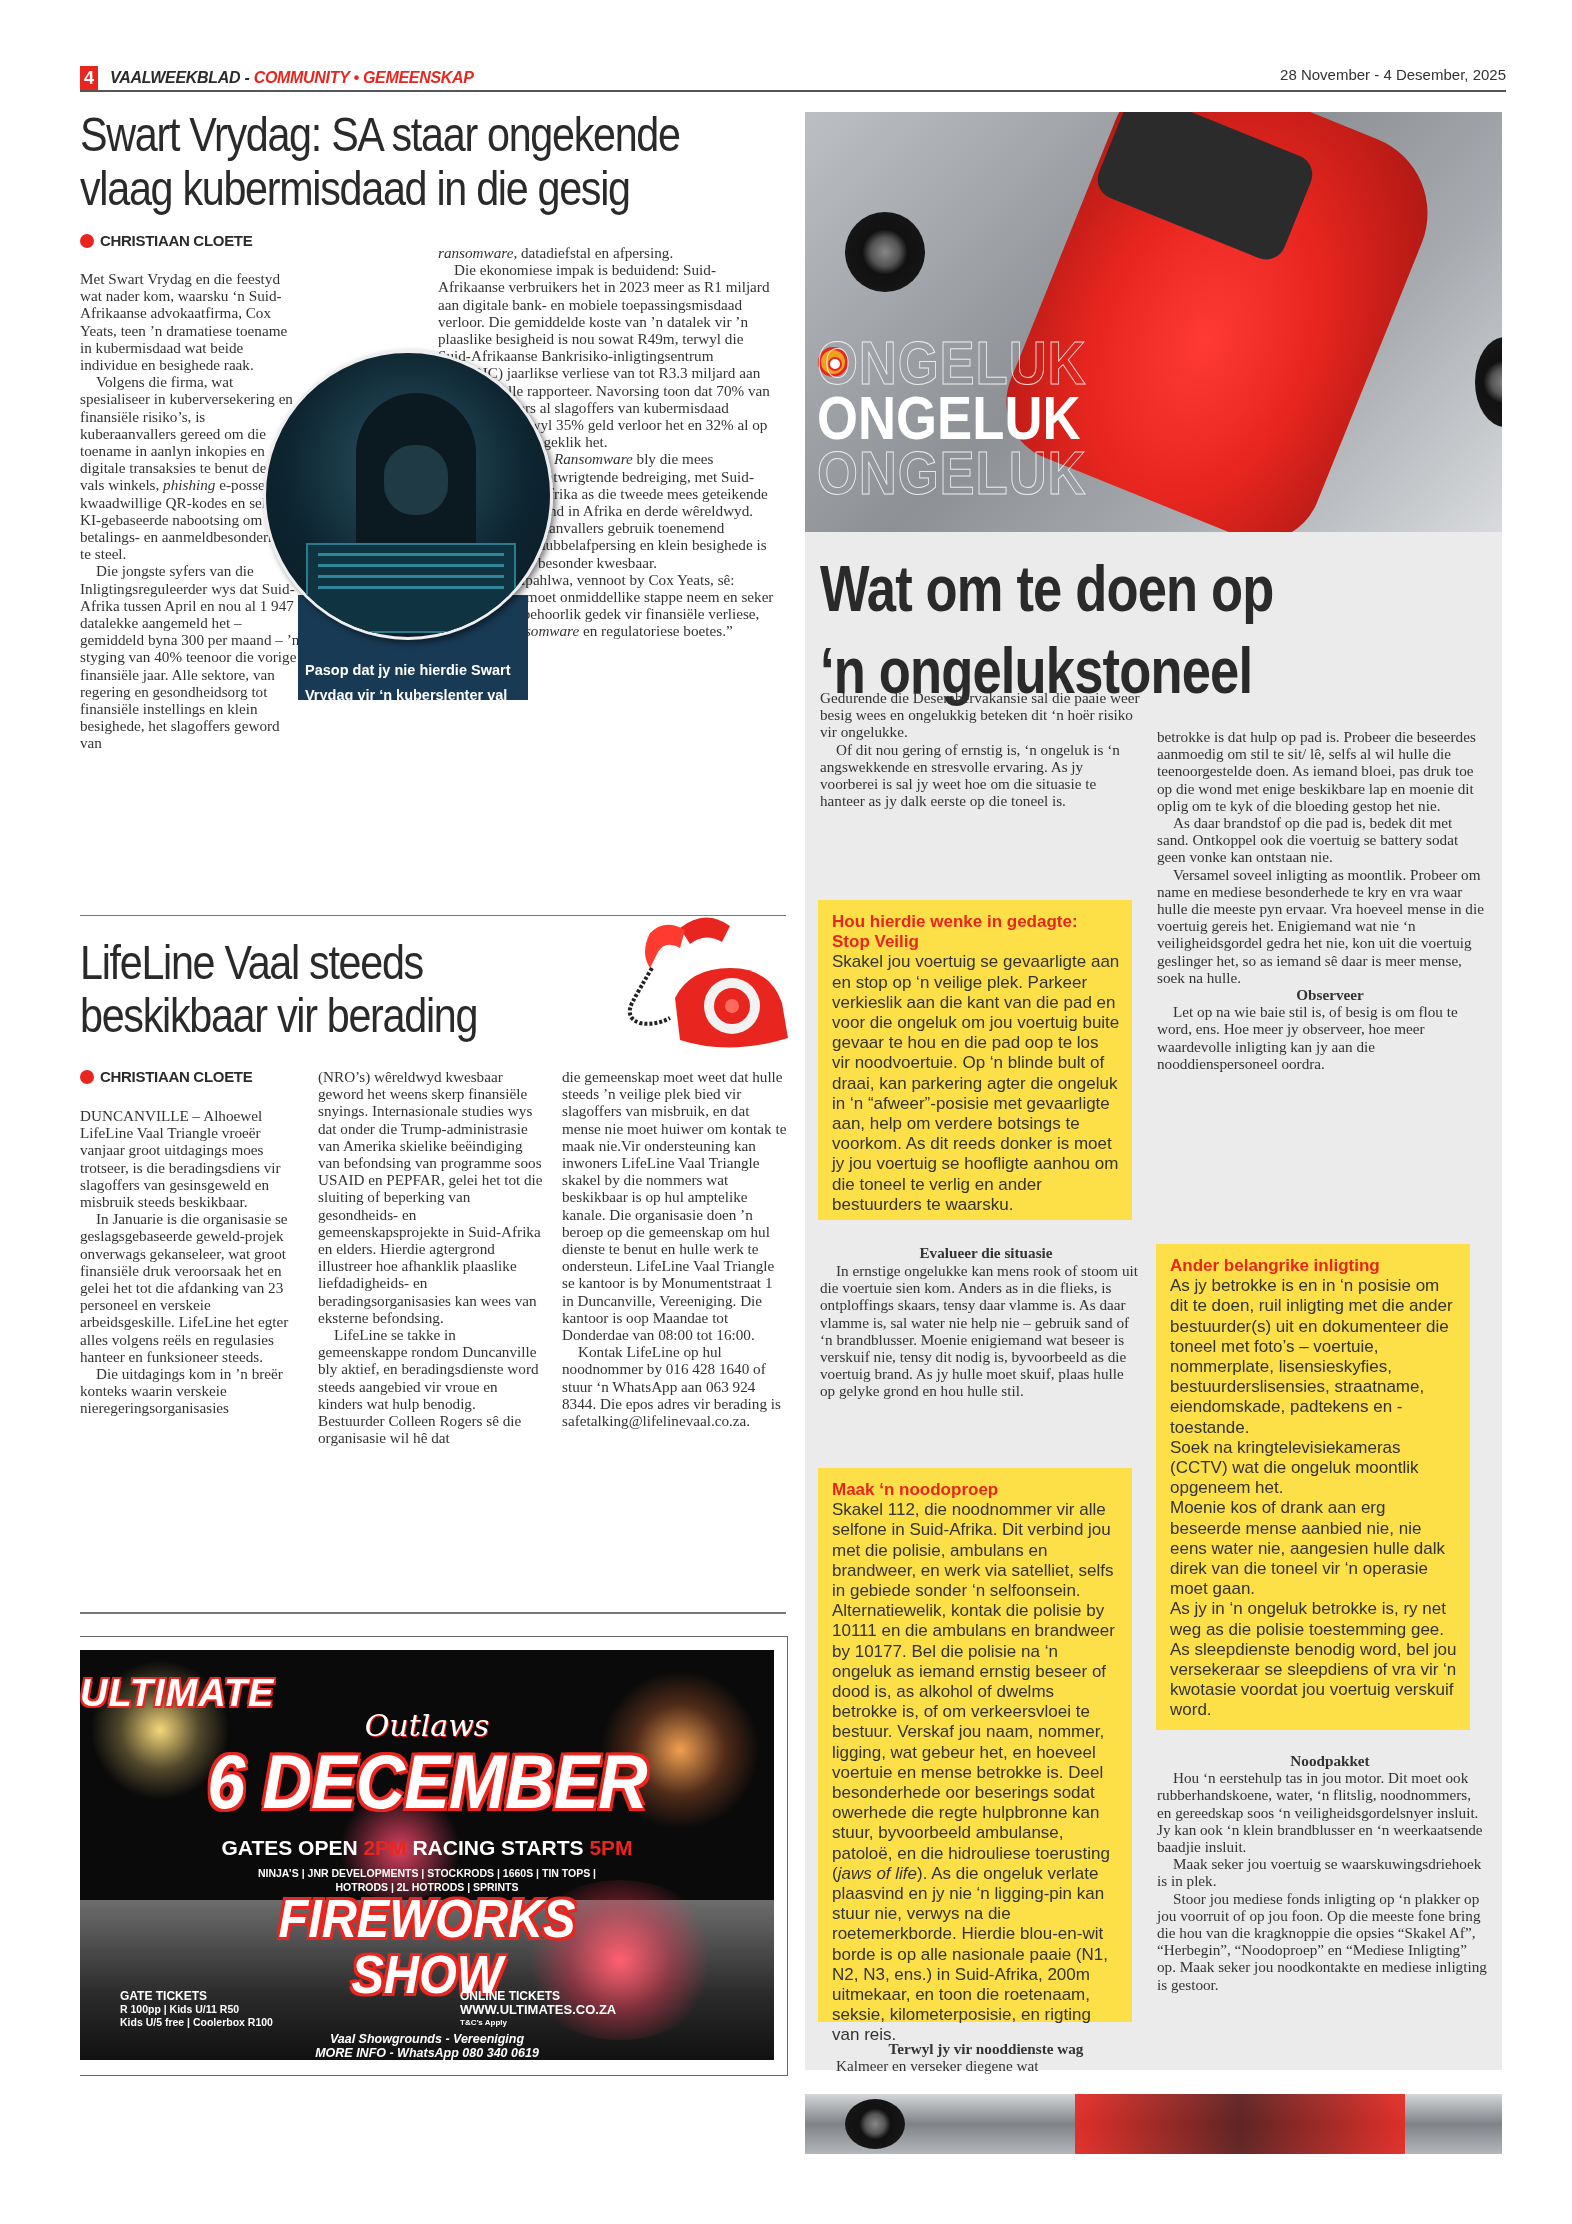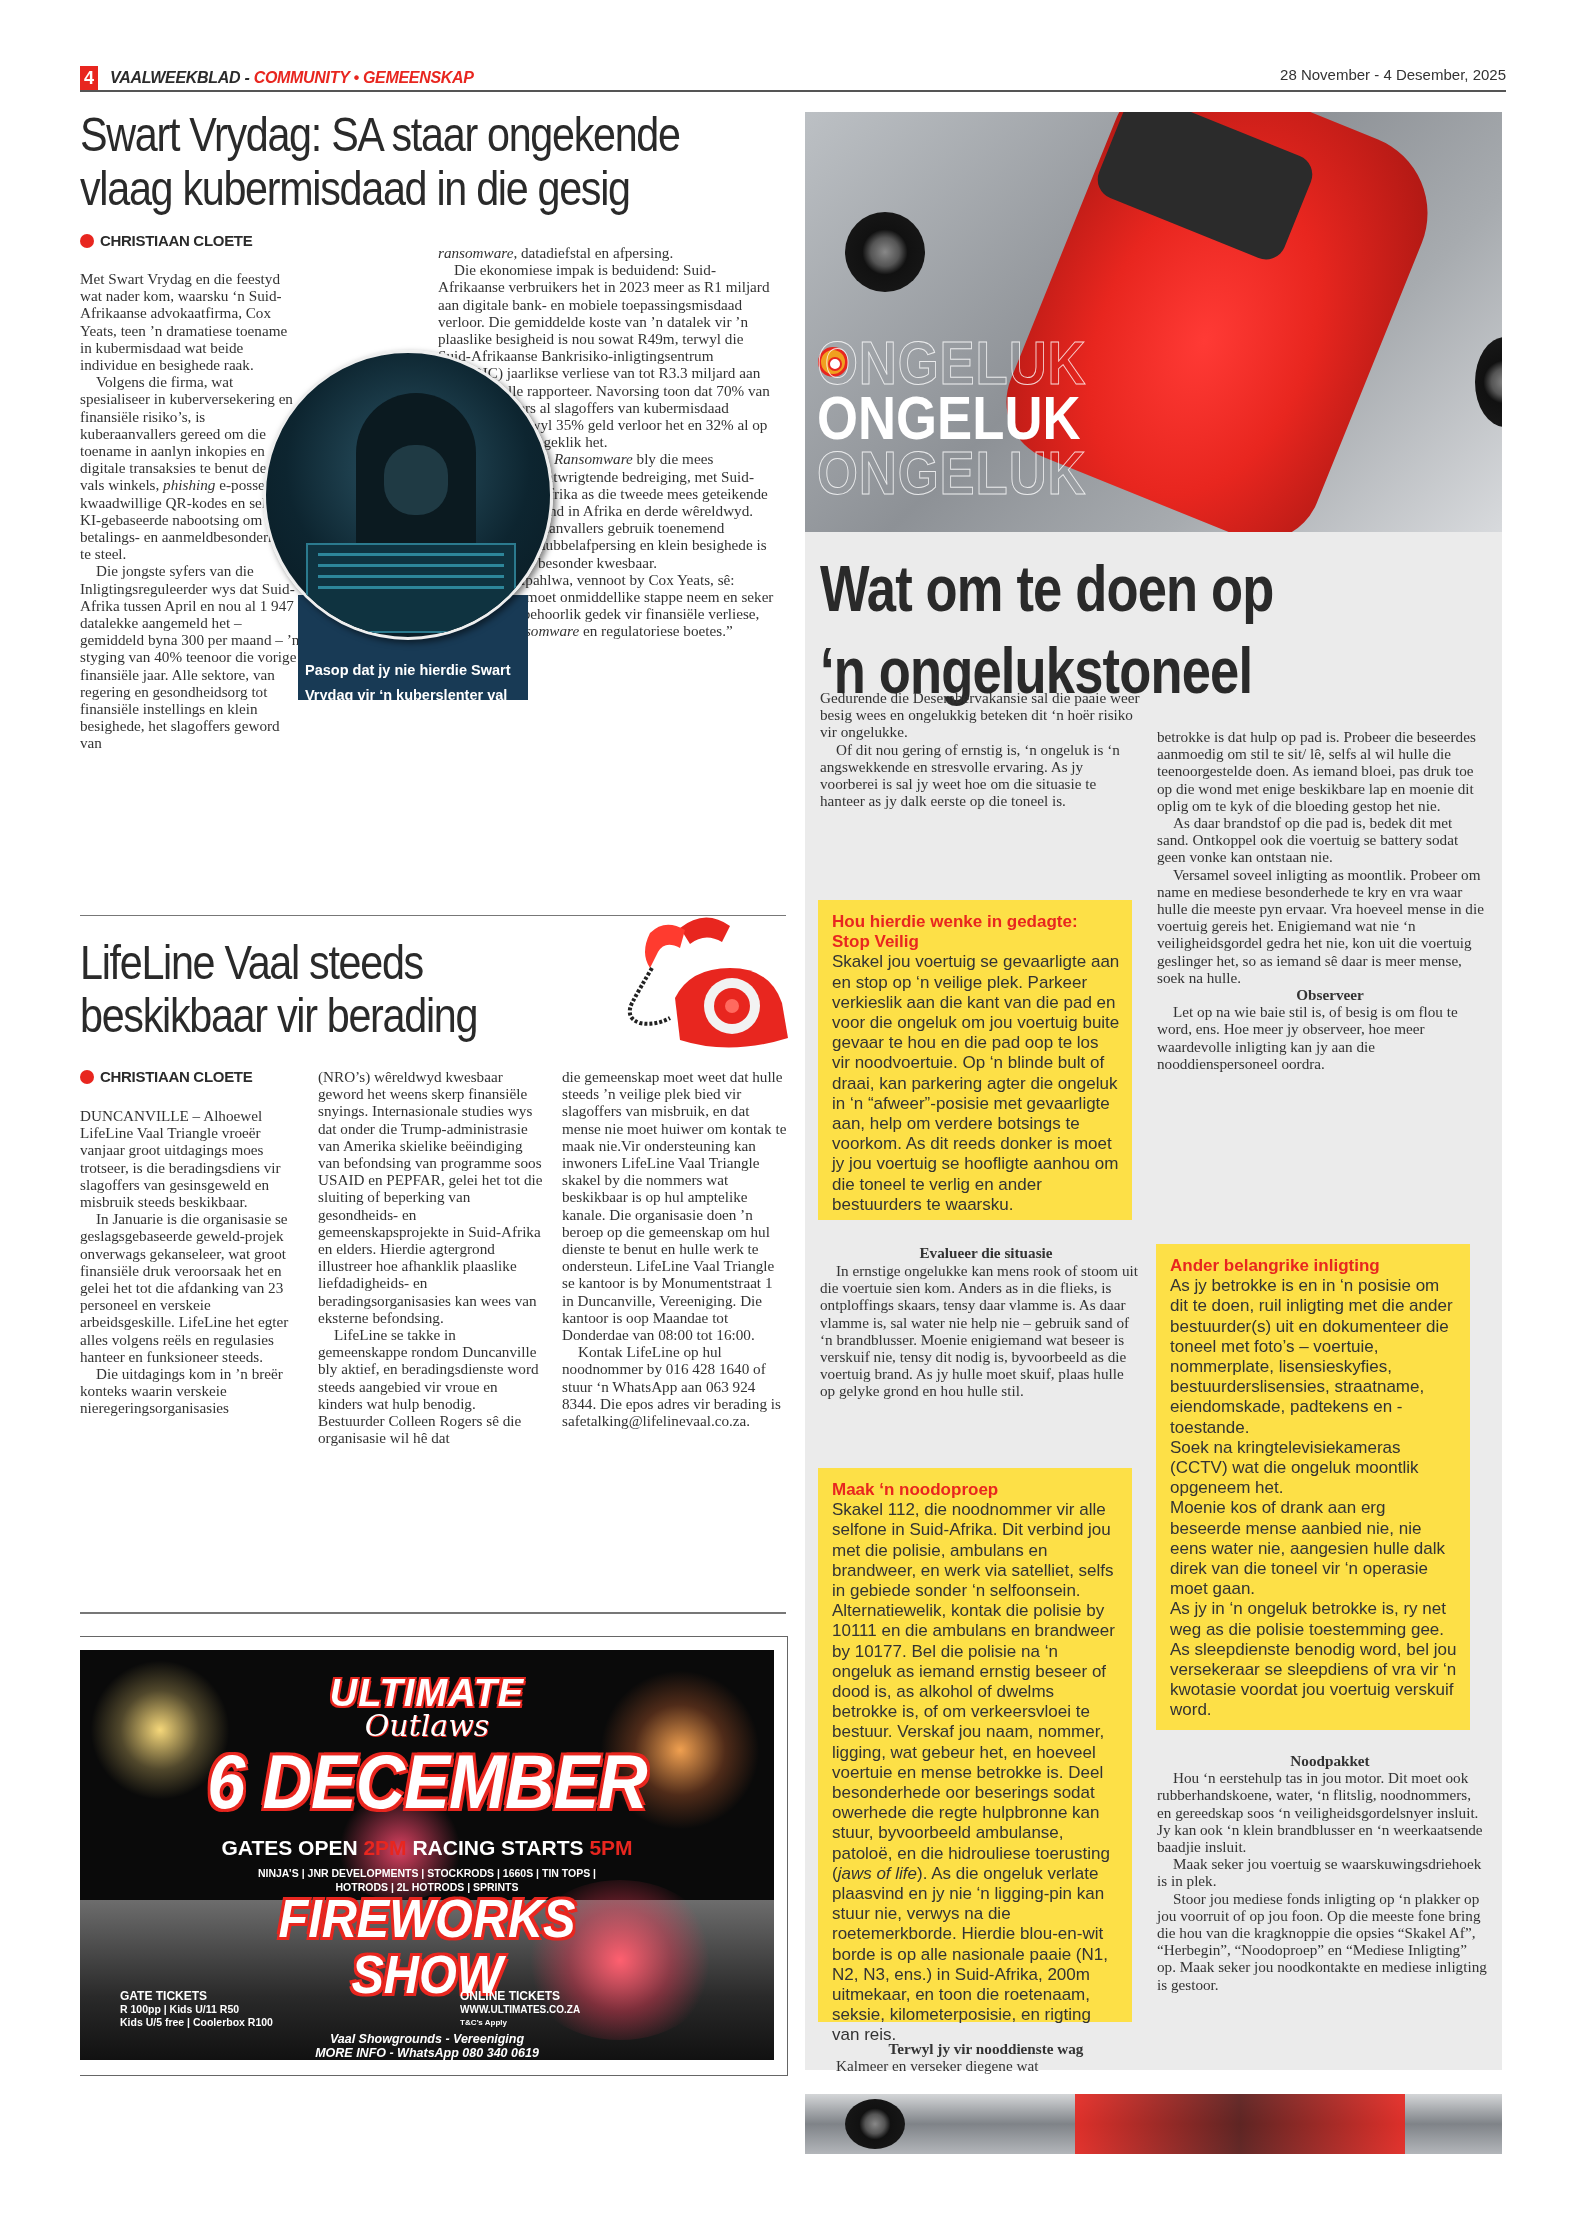--- a/index.html
+++ b/index.html
@@ -39,21 +39,21 @@
 
   .h2 { position: absolute; left: 80px; top: 936px; font-size: 48px; line-height: 53px; transform: scaleX(0.86); white-space: nowrap; }
 
   
   .phone { position: absolute; left: 610px; top: 908px; width: 180px; height: 150px; }
 
   
   .ad-frame { position: absolute; left: 80px; top: 1636px; width: 708px; height: 440px; border: 1px solid #666; border-left: none; border-top: 1px solid #666; }
   .ad { position: absolute; left: 80px; top: 1650px; width: 694px; height: 410px; background: #0a0a0a; overflow: hidden; font-family: "Liberation Sans", sans-serif; }
   .fw { position: absolute; border-radius: 50%; }
-  .ad-brand { position: absolute; left: 0; width: 100%; top: 22px; text-align: center; font-weight: bold; font-style: italic; font-size: 38px; color: #fff; letter-spacing: 1px; text-shadow: 2px 2px 0 #e8261f, -2px -2px 0 #e8261f, 2px -2px 0 #e8261f, -2px 2px 0 #e8261f; }
+  .ad-brand { position: absolute; left: 0; width: 100%; top: 22px; font-weight: bold; font-style: italic; font-size: 38px; color: #fff; letter-spacing: 1px; text-shadow: 2px 2px 0 #e8261f, -2px -2px 0 #e8261f, 2px -2px 0 #e8261f, -2px 2px 0 #e8261f; }
   .ad-brand2 { position: absolute; left: 0; width: 100%; top: 58px; text-align: center; font-style: italic; font-family: "DejaVu Serif", serif; font-size: 30px; color: #fff; text-shadow: 1px 1px 0 #e8261f; }
   .ad-date { position: absolute; left: 0; width: 100%; top: 92px; text-align: center; font-weight: bold; font-style: italic; font-size: 76px; line-height: 80px; color: #fff; letter-spacing: -1px; text-shadow: 3px 3px 0 #e8261f, -3px -3px 0 #e8261f, 3px -3px 0 #e8261f, -3px 3px 0 #e8261f; transform: scaleX(0.9); }
   .ad-gates { position: absolute; left: 0; width: 100%; top: 186px; text-align: center; font-weight: bold; font-size: 21px; color: #fff; }
   .ad-gates .red { color: #e8261f; }
   .ad-classes { position: absolute; left: 0; width: 100%; top: 216px; text-align: center; font-weight: bold; font-size: 10.5px; line-height: 14px; color: #fff; }
   .ad-lower { position: absolute; left: 0; top: 250px; width: 100%; height: 160px; background: linear-gradient(#6d6d6d, #2a2a2a 60%, #111); }
   .ad-show { position: absolute; left: 0; width: 100%; top: 240px; text-align: center; font-weight: bold; font-style: italic; font-size: 54px; line-height: 56px; color: #fff; text-shadow: 3px 3px 0 #e8261f, -3px -3px 0 #e8261f, 3px -3px 0 #e8261f, -3px 3px 0 #e8261f; transform: scaleX(0.9); }
   .ad-tickets { position: absolute; top: 340px; color: #fff; font-weight: bold; font-size: 10.5px; line-height: 13px; }
   .ad-tickets .t { font-size: 12px; }
   .ad-foot { position: absolute; left: 0; width: 100%; top: 382px; text-align: center; color: #fff; font-weight: bold; font-style: italic; font-size: 12.5px; line-height: 14px; }
@@ -173,21 +173,21 @@
   <div class="ad-gates"><span>GATES OPEN </span><span class="red">2PM</span><span>  RACING STARTS </span><span class="red">5PM</span></div>
   <div class="ad-classes"><span>NINJA’S | JNR DEVELOPMENTS | STOCKRODS | 1660S | TIN TOPS |</span><br><span>HOTRODS | 2L HOTRODS | SPRINTS</span></div>
   <div class="ad-show"><span>FIREWORKS</span><br><span>SHOW</span></div>
   <div class="ad-tickets" style="left:40px;">
     <div class="t">GATE TICKETS</div>
     <div>R 100pp | Kids U/11 R50</div>
     <div>Kids U/5 free | Coolerbox R100</div>
   </div>
   <div class="ad-tickets" style="left:380px;">
     <div class="t">ONLINE TICKETS</div>
-    <div style="font-size:10px;">WWW.ULTIMATES.CO.ZA</div>
+    <div style="font-size:13px;">WWW.ULTIMATES.CO.ZA</div>
     <div style="font-size:8px;">T&amp;C’s Apply</div>
   </div>
   <div class="ad-foot"><span>Vaal Showgrounds - Vereeniging</span><br><span>MORE INFO - WhatsApp 080 340 0619</span></div>
 </div>
 
 <div class="right-panel"></div>
 <div class="crash">
   <div class="car"></div>
   <div class="windshield"></div>
   <div class="tire" style="left:40px; top:100px; width:80px; height:80px;"></div>

